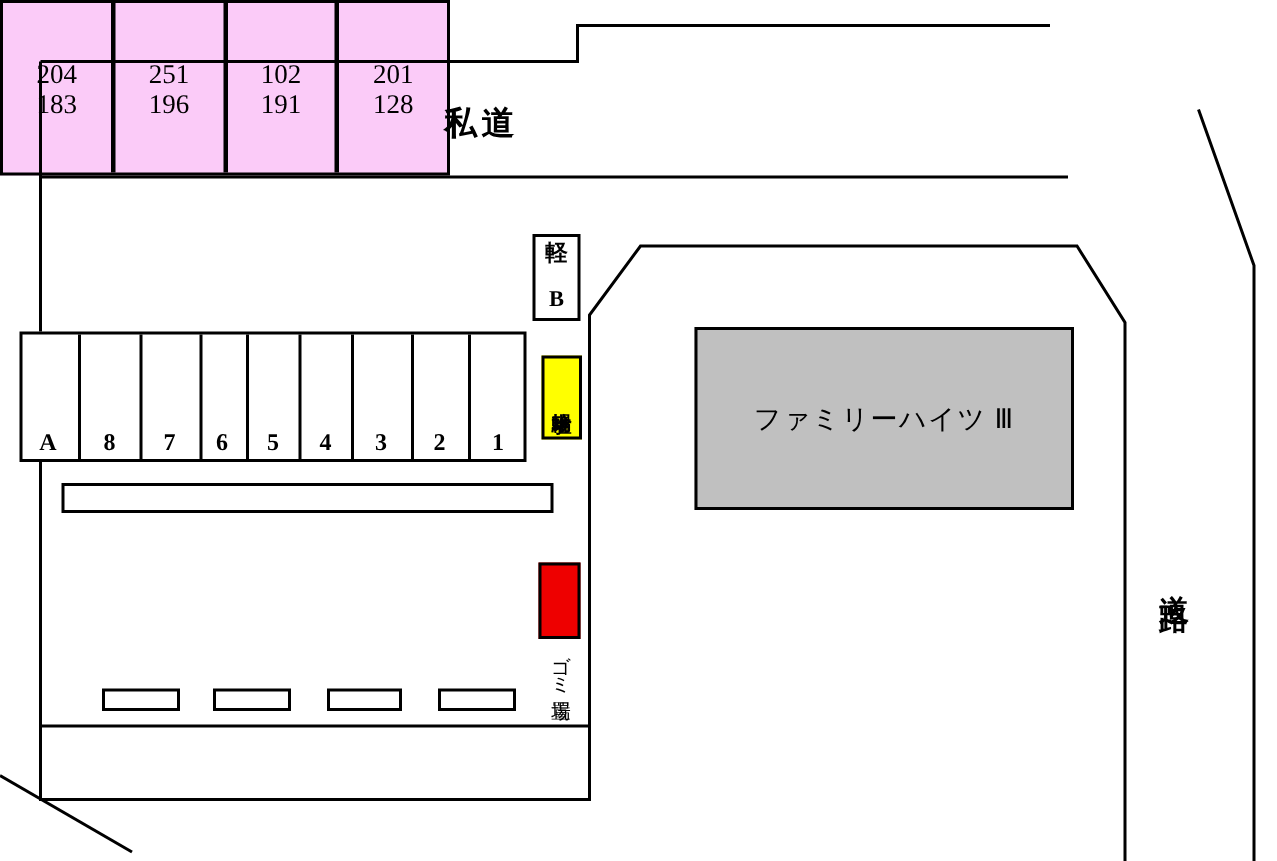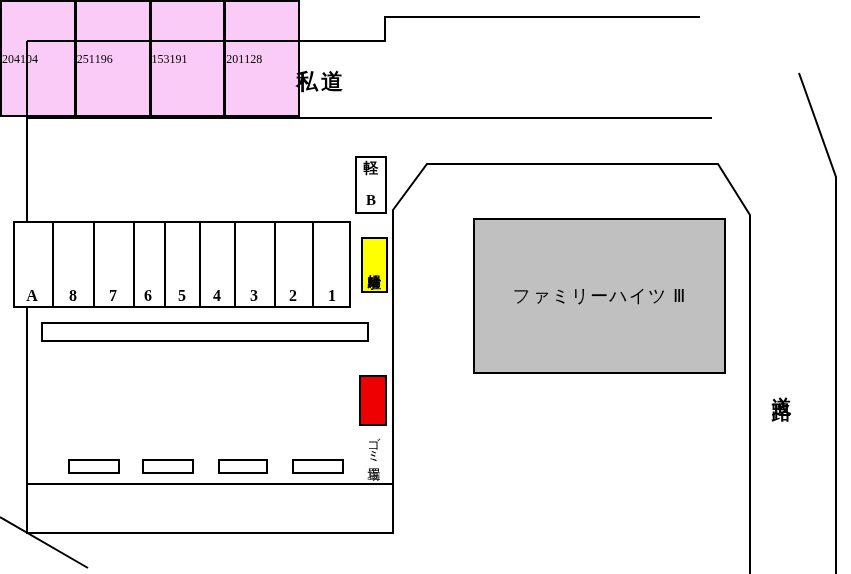--- a/index.html
+++ b/index.html
@@ -25,29 +25,29 @@
   .stall-label{position:absolute;bottom:1px;transform:translateX(-50%);font-size:16px;font-weight:bold;}
 
   .kei{left:355px;top:156px;width:32px;height:58px;
        display:flex;flex-direction:column;align-items:center;justify-content:space-between;
        padding:1px 0 3px;font-size:15px;font-weight:bold;}
 
   .bicycle{left:361px;top:237px;width:27px;height:56px;background:var(--bicycle-fill,#ff0);
        display:flex;align-items:center;justify-content:center;
        font-size:13px;font-weight:bold;line-height:1;}
 
-  .building{left:473px;top:218px;width:253px;height:156px;background:var(--building-fill,#c0c0c0);
+  .building{left:463px;top:218px;width:253px;height:122px;background:var(--building-fill,#c0c0c0);
        display:flex;align-items:center;justify-content:center;font-size:18px;letter-spacing:1px;}
 
   .corridor{left:41px;top:322px;width:328px;height:20px;}
 
   .units{left:53px;top:343px;width:300px;height:117px;background:var(--unit-fill,#fcf);
        border:2px solid var(--line,#000);display:flex;}
-  .unit{flex:1;display:flex;flex-direction:row;align-items:center;
-       font-size:12px;line-height:20px;border-right:3px solid var(--line,#000);}
+  .unit{flex:1;display:flex;flex-direction:column;align-items:center;justify-content:center;
+       font-size:18px;line-height:20px;border-right:3px solid var(--line,#000);}
   .unit:last-child{border-right:none;}
 
   .porch{top:459px;height:15px;}
   .porch1{left:68px;width:52px;}
   .porch2{left:142px;width:52px;}
   .porch3{left:218px;width:50px;}
   .porch4{left:292px;width:52px;}
 
   .garbage{left:359px;top:375px;width:28px;height:51px;background:var(--garbage-fill,#e00);}
   .gomi{left:359px;top:428px;width:28px;display:flex;justify-content:center;
@@ -102,28 +102,28 @@
 
   <div class="box building">
     <span>ファミリーハイツ Ⅲ</span>
   </div>
 
   <div class="box corridor"></div>
 
   <div class="units">
     <div class="unit">
       <span>204</span>
-      <span>104</span>
+      <span>183</span>
     </div>
     <div class="unit">
       <span>251</span>
       <span>196</span>
     </div>
     <div class="unit">
-      <span>153</span>
+      <span>102</span>
       <span>191</span>
     </div>
     <div class="unit">
       <span>201</span>
       <span>128</span>
     </div>
   </div>
 
   <div class="box porch porch1"></div>
   <div class="box porch porch2"></div>

